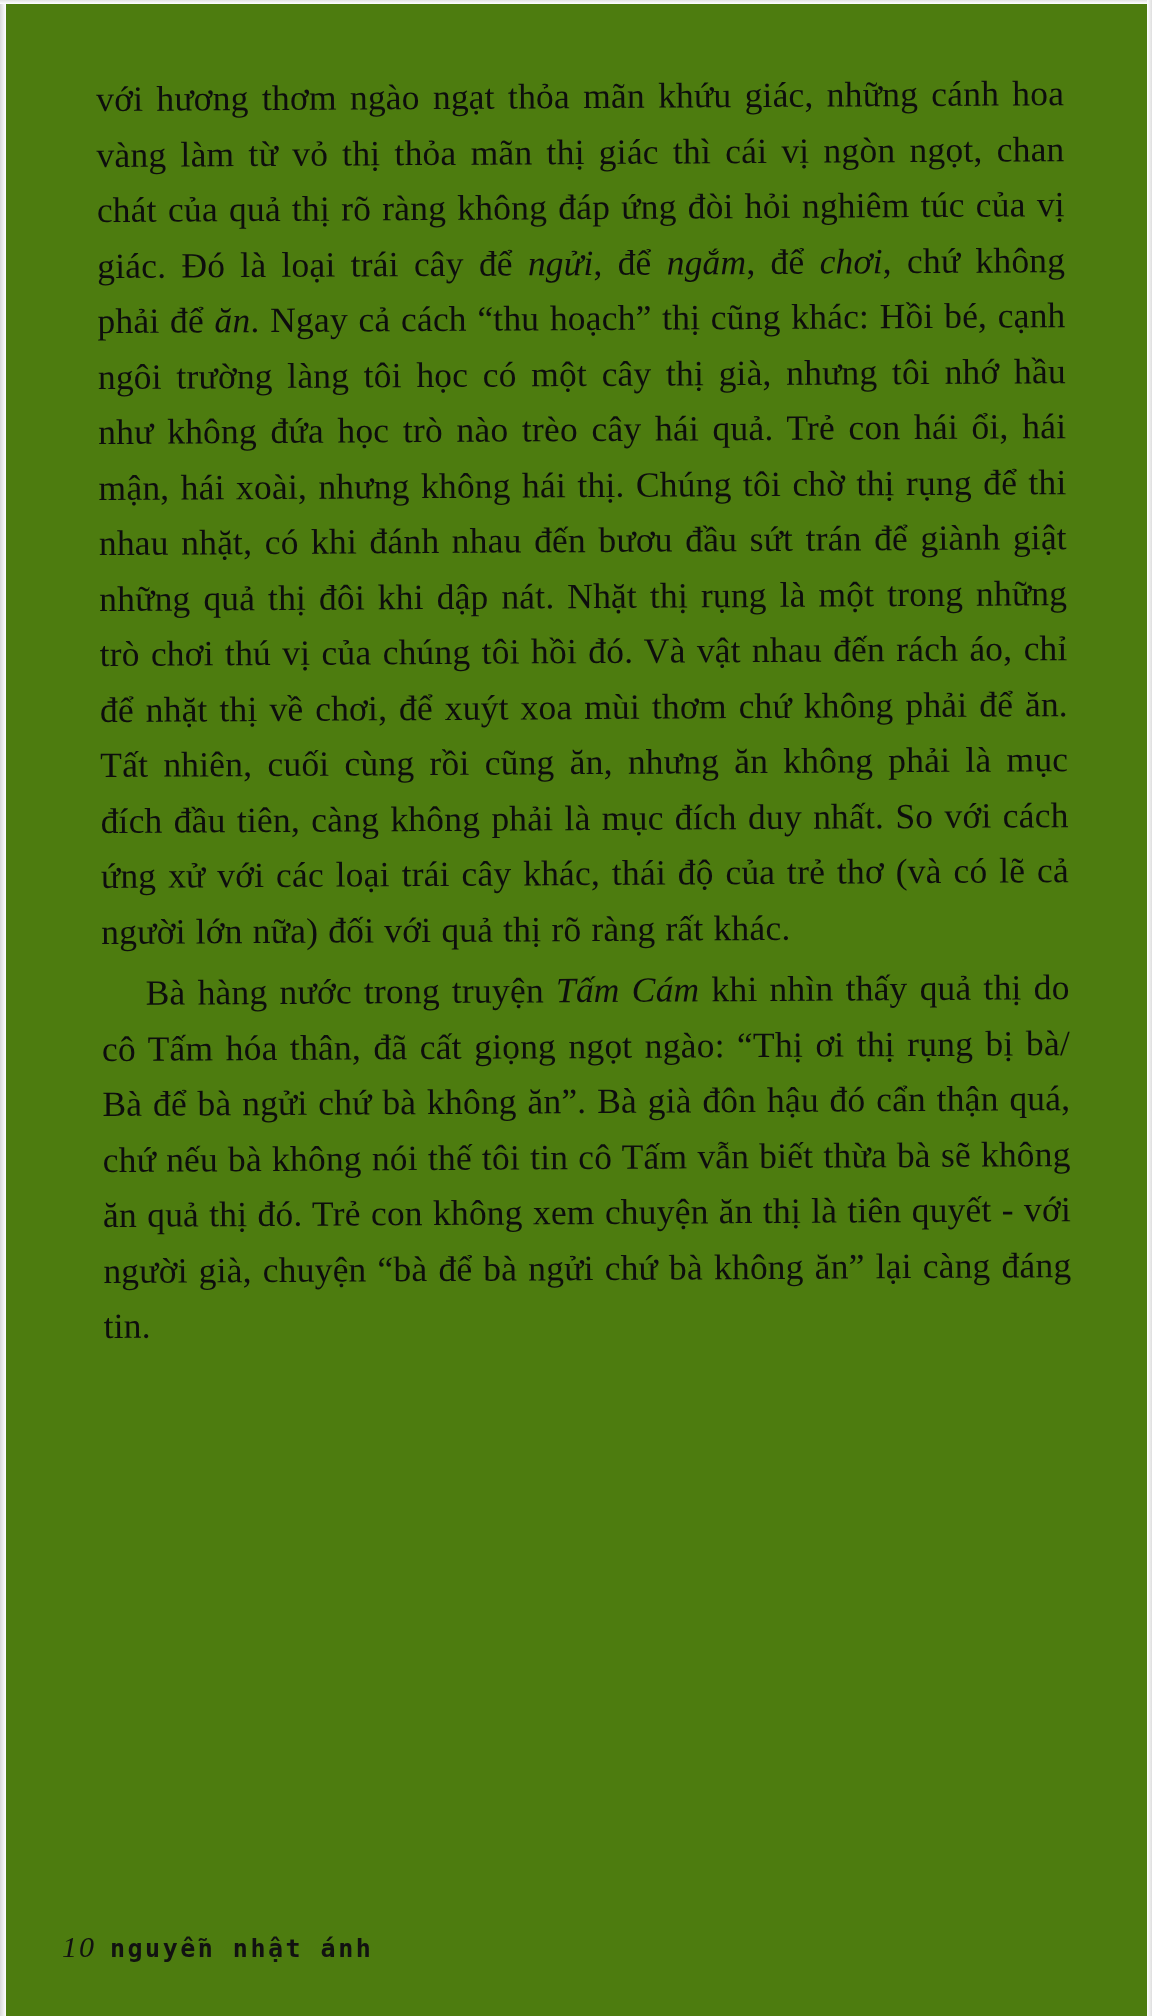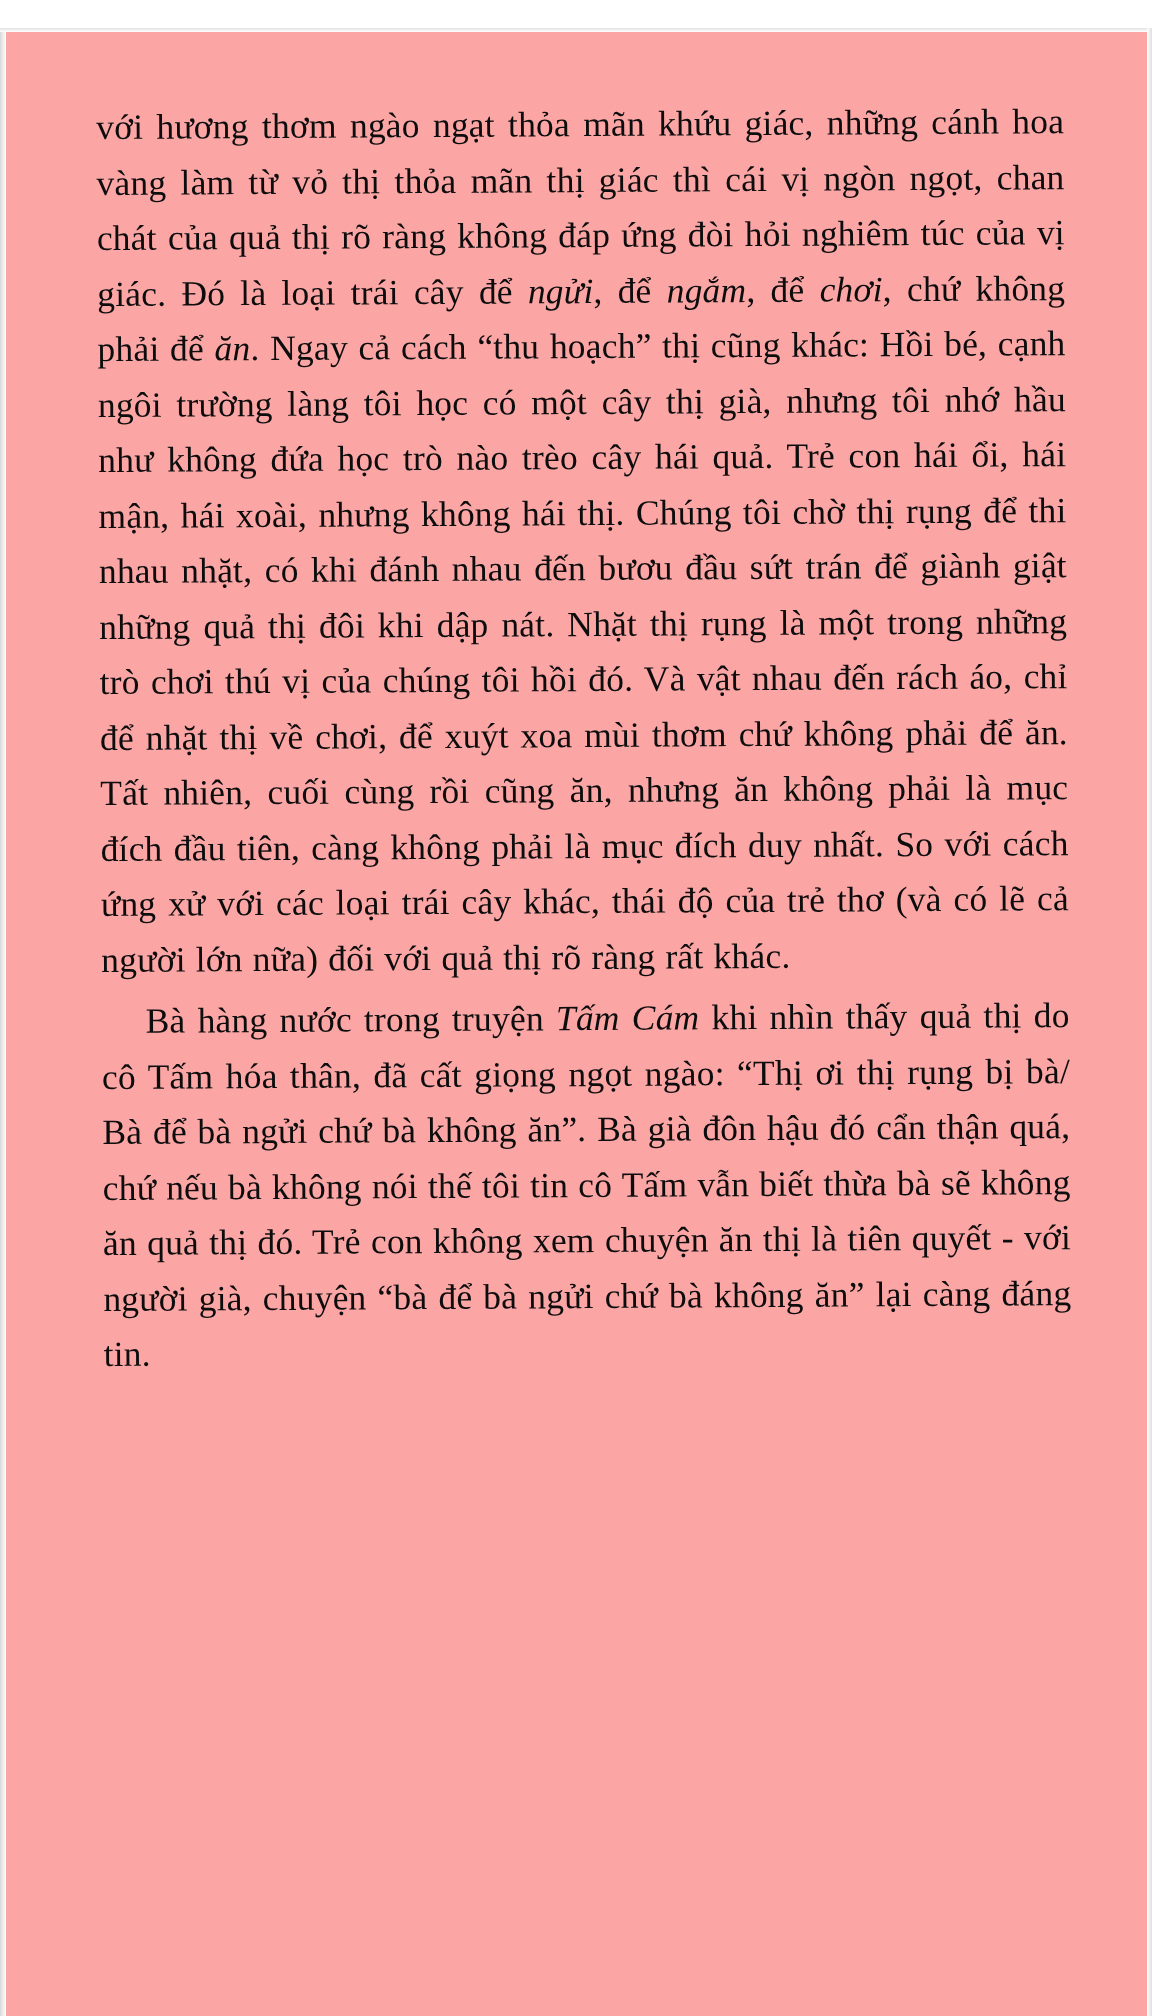--- a/index.html
+++ b/index.html
@@ -13,22 +13,21 @@
     position: relative;
     font-family: "Liberation Serif", "DejaVu Serif", serif;
     color: #0d0d0d;
     overflow: hidden;
   }
 
   
   .page {
     position: absolute;
     inset: 0;
-    background: #fca5a5;
-    margin-top: 28px;
+    background: #4d7c0f;
   }
   .page-edge-left {
     position: absolute;
     left: 0; top: 0; bottom: 0;
     width: 6px;
     background: linear-gradient(to right, #d8d8d8, #ffffff);
   }
   .page-edge-top {
     position: absolute;
     left: 0; right: 0; top: 0;
@@ -106,13 +105,17 @@
   <div class="page-edge-right"></div>
 
   <div class="text-block skew-1">
 
     <p class="para"><span>với hương thơm ngào ngạt thỏa mãn khứu giác, những cánh hoa vàng làm từ vỏ thị thỏa mãn thị giác thì cái vị ngòn ngọt, chan chát của quả thị rõ ràng không đáp ứng đòi hỏi nghiêm túc của vị giác. Đó là loại trái cây để </span><em class="it">ngửi</em><span>, để </span><em class="it">ngắm</em><span>, để </span><em class="it">chơi</em><span>, chứ không phải để </span><em class="it">ăn</em><span>. Ngay cả cách “thu hoạch” thị cũng khác: Hồi bé, cạnh ngôi trường làng tôi học có một cây thị già, nhưng tôi nhớ hầu như không đứa học trò nào trèo cây hái quả. Trẻ con hái ổi, hái mận, hái xoài, nhưng không hái thị. Chúng tôi chờ thị rụng để thi nhau nhặt, có khi đánh nhau đến bươu đầu sứt trán để giành giật những quả thị đôi khi dập nát. Nhặt thị rụng là một trong những trò chơi thú vị của chúng tôi hồi đó. Và vật nhau đến rách áo, chỉ để nhặt thị về chơi, để xuýt xoa mùi thơm chứ không phải để ăn. Tất nhiên, cuối cùng rồi cũng ăn, nhưng ăn không phải là mục đích đầu tiên, càng không phải là mục đích duy nhất. So với cách ứng xử với các loại trái cây khác, thái độ của trẻ thơ (và có lẽ cả người lớn nữa) đối với quả thị rõ ràng rất khác.</span></p>
 
     <p class="para indent"><span>Bà hàng nước trong truyện </span><em class="it">Tấm Cám</em><span> khi nhìn thấy quả thị do cô Tấm hóa thân, đã cất giọng ngọt ngào: “Thị ơi thị rụng bị bà/ Bà để bà ngửi chứ bà không ăn”. Bà già đôn hậu đó cẩn thận quá, chứ nếu bà không nói thế tôi tin cô Tấm vẫn biết thừa bà sẽ không ăn quả thị đó. Trẻ con không xem chuyện ăn thị là tiên quyết - với người già, chuyện “bà để bà ngửi chứ bà không ăn” lại càng đáng tin.</span></p>
 
   </div>
 
+  <div class="footer">
+    <span class="folio-num">10</span>
+    <span class="folio-author">nguyễn nhật ánh</span>
+  </div>
 </div>
 
 </body></html>

